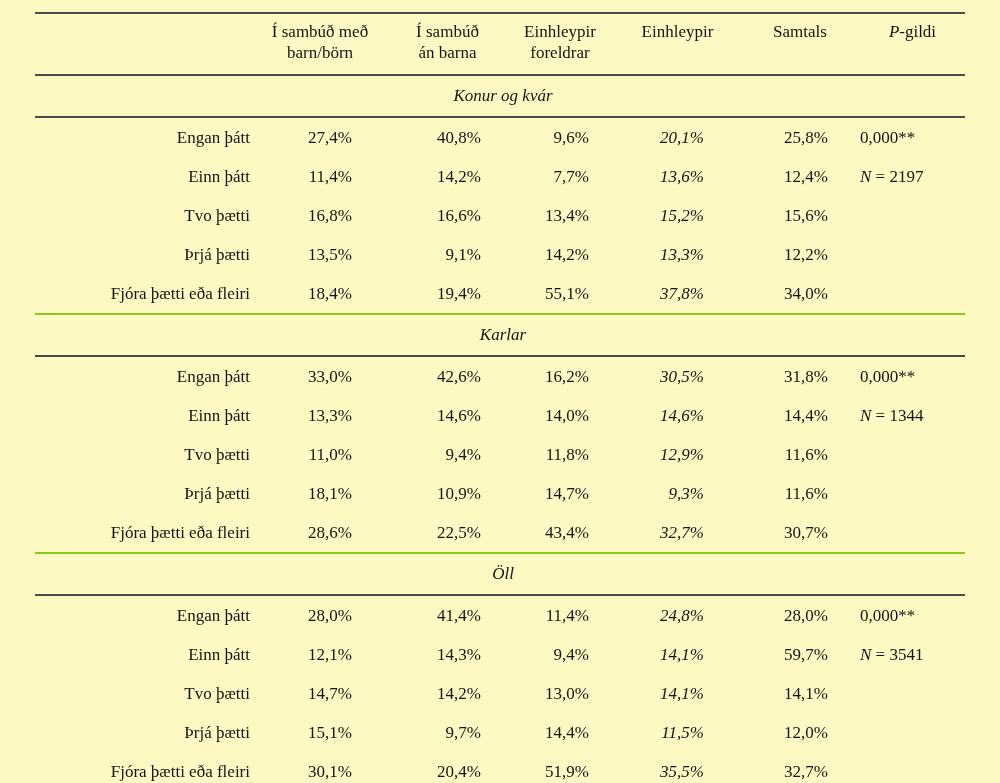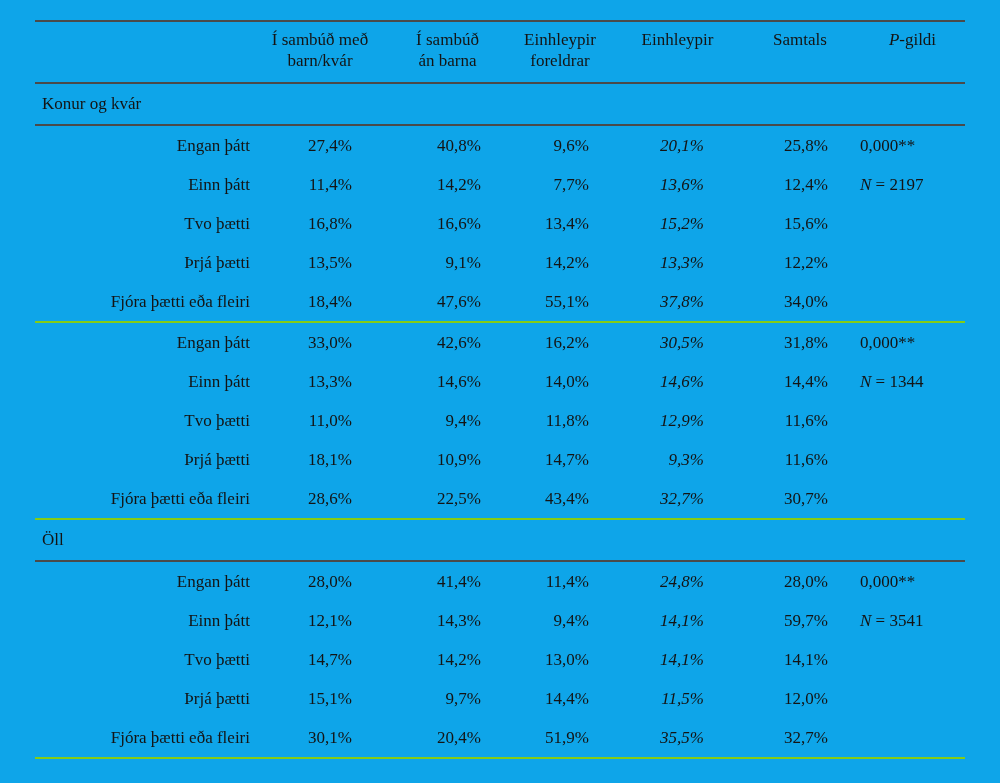--- a/index.html
+++ b/index.html
@@ -6,22 +6,22 @@
     margin: 0;
     padding: 0;
     background: #ffffff;
     font-family: "Liberation Serif", "DejaVu Serif", serif;
     color: #141414;
   }
   .page {
     width: 1000px;
     height: 783px;
     box-sizing: border-box;
-    padding: 20px 35px 0 35px;
-    background: #0ea5e9;
+    padding: 12px 35px 0 35px;
+    background: #fef9c3;
   }
   table.stat-table {
     width: 930px;
     border-collapse: collapse;
     table-layout: fixed;
     font-size: 17px;
     line-height: 1.25;
   }
   col.c-label { width: 215px; }
   col.c-1 { width: 140px; }
@@ -36,21 +36,22 @@
     text-align: center;
     vertical-align: top;
     padding: 7px 2px 4px 2px;
     height: 49px;
     border-top: 2px solid #4a4a4a;
     border-bottom: 2px solid #4a4a4a;
   }
   thead th span { display: block; }
 
   tr.section-row td {
-    text-align: left;
+    font-style: italic;
+    text-align: center;
     padding-left: 7px;
     height: 38px;
     vertical-align: middle;
     border-bottom: 2px solid #4a4a4a;
   }
   tr.data-row td {
     height: 39px;
     vertical-align: middle;
     padding: 0;
   }
@@ -80,21 +81,21 @@
         <col class="c-3">
         <col class="c-4">
         <col class="c-5">
         <col class="c-p">
   </colgroup>
   <thead>
     <tr>
       <th></th>
       <th>
         <span>Í sambúð með</span>
-        <span>barn/kvár</span>
+        <span>barn/börn</span>
       </th>
       <th>
         <span>Í sambúð</span>
         <span>án barna</span>
       </th>
       <th>
         <span>Einhleypir</span>
         <span>foreldrar</span>
       </th>
       <th>
@@ -143,27 +144,30 @@
       <td class="val c1">13,5%</td>
       <td class="val c2">9,1%</td>
       <td class="val c3">14,2%</td>
       <td class="val c4">13,3%</td>
       <td class="val c5">12,2%</td>
       <td class="pcol"></td>
     </tr>
     <tr class="data-row rule-bottom">
       <td class="lbl">Fjóra þætti eða fleiri</td>
       <td class="val c1">18,4%</td>
-      <td class="val c2">47,6%</td>
+      <td class="val c2">19,4%</td>
       <td class="val c3">55,1%</td>
       <td class="val c4">37,8%</td>
       <td class="val c5">34,0%</td>
       <td class="pcol"></td>
     </tr>
 
+    <tr class="section-row">
+      <td colspan="7">Karlar</td>
+    </tr>
     <tr class="data-row">
       <td class="lbl">Engan þátt</td>
       <td class="val c1">33,0%</td>
       <td class="val c2">42,6%</td>
       <td class="val c3">16,2%</td>
       <td class="val c4">30,5%</td>
       <td class="val c5">31,8%</td>
       <td class="pcol">0,000**</td>
     </tr>
     <tr class="data-row">

